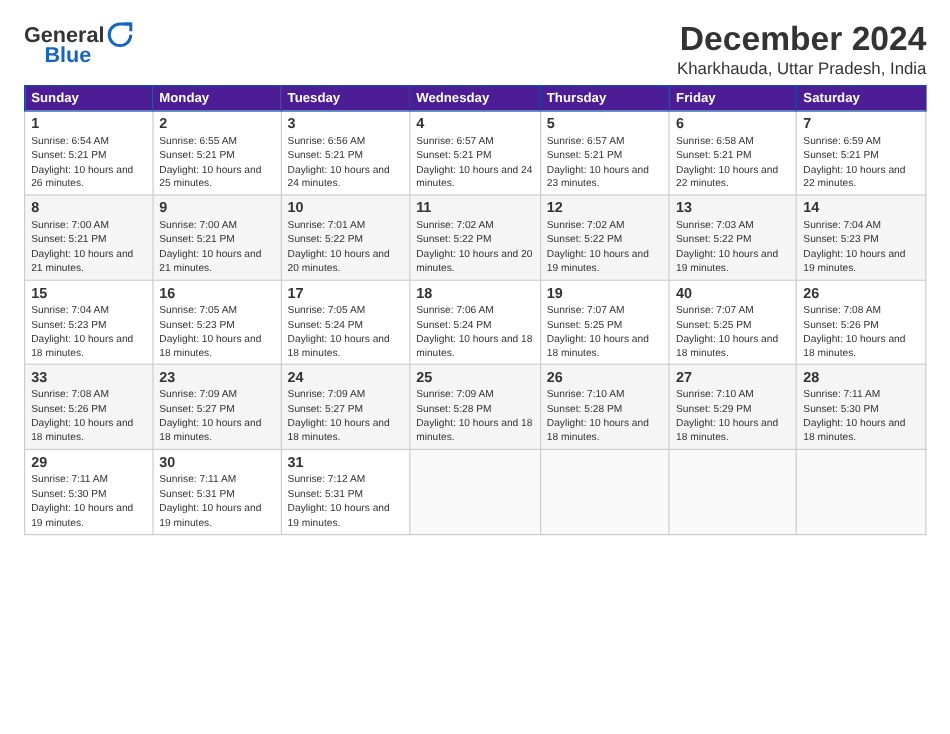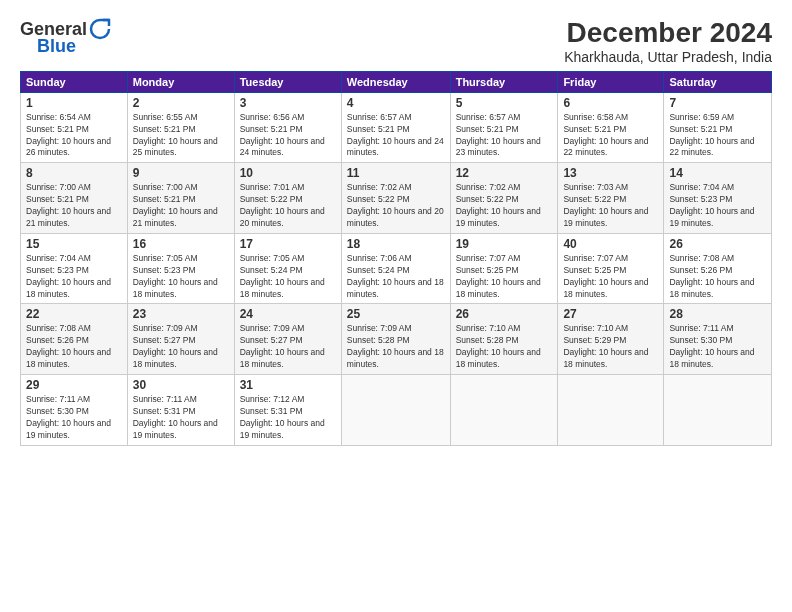--- a/index.html
+++ b/index.html
@@ -302,21 +302,21 @@
         <span class="day-number">26</span>
         <div class="day-info">
           Sunrise: 7:08 AM<br>
           Sunset: 5:26 PM<br>
           Daylight: 10 hours and 18 minutes.
         </div>
       </td>
         </tr>
         <tr>
           <td>
-        <span class="day-number">22</span>
+        <span class="day-number">33</span>
         <div class="day-info">
           Sunrise: 7:08 AM<br>
           Sunset: 5:26 PM<br>
           Daylight: 10 hours and 18 minutes.
         </div>
       </td>
           <td>
         <span class="day-number">23</span>
         <div class="day-info">
           Sunrise: 7:09 AM<br>

